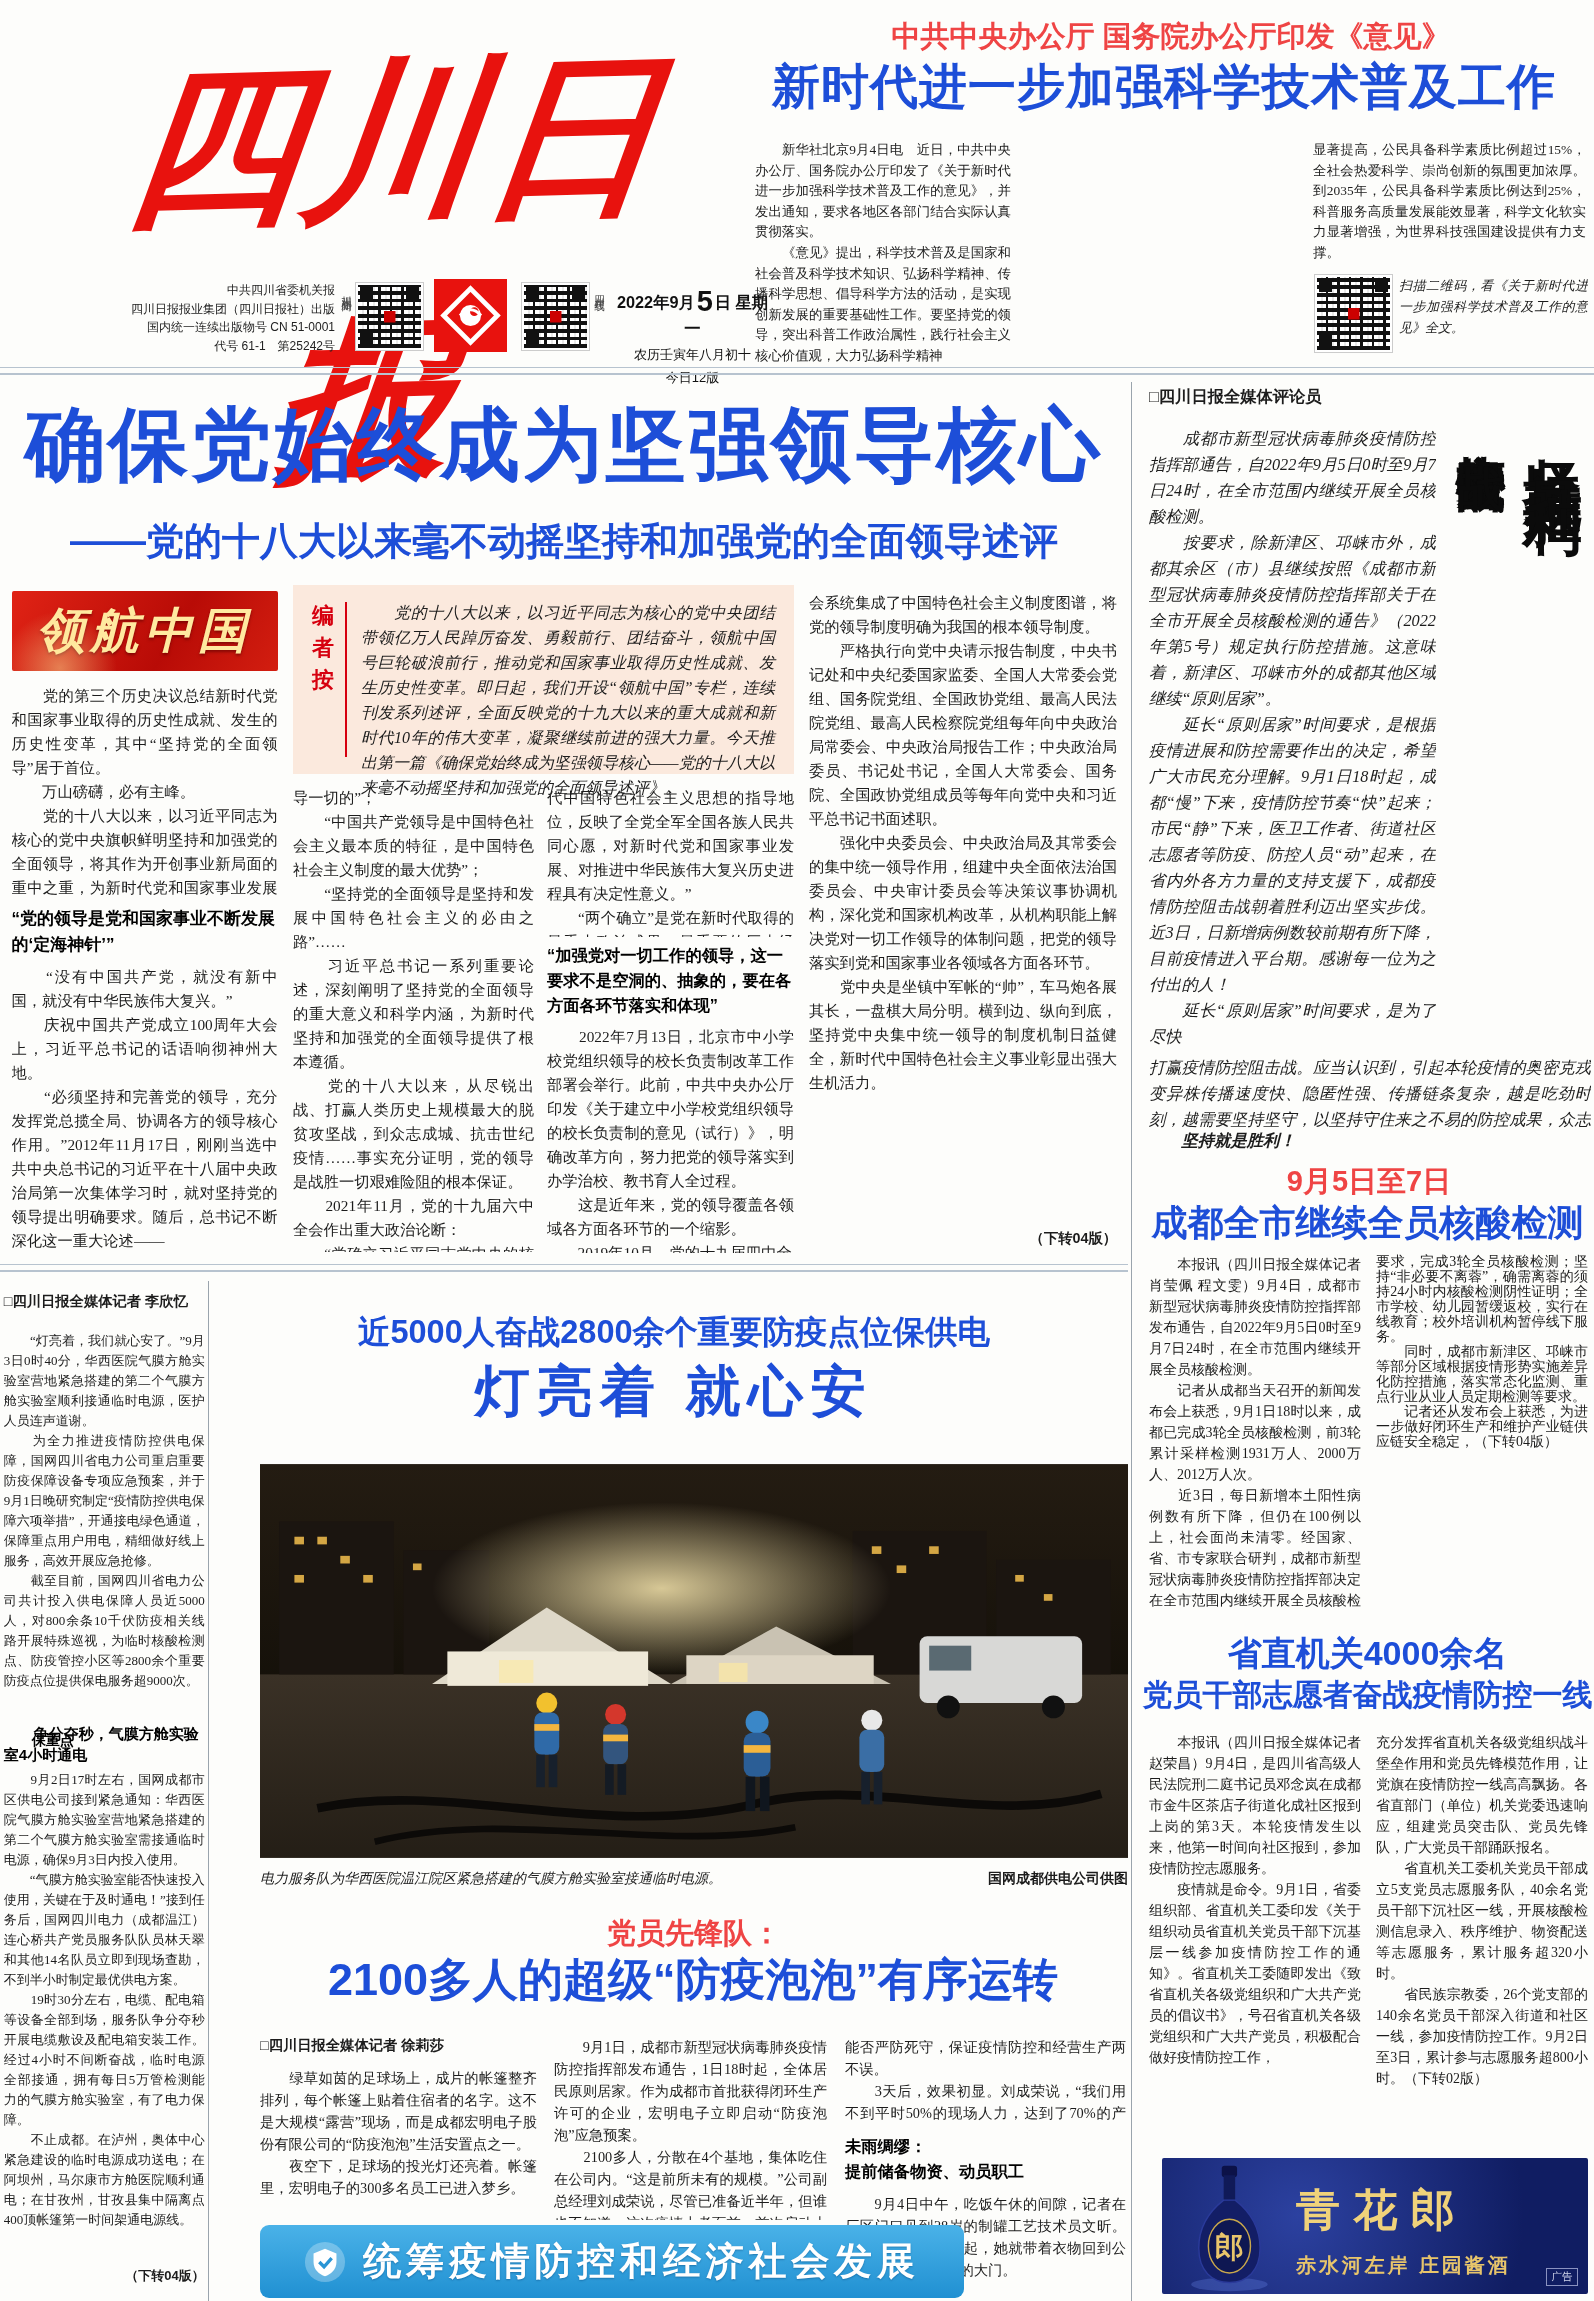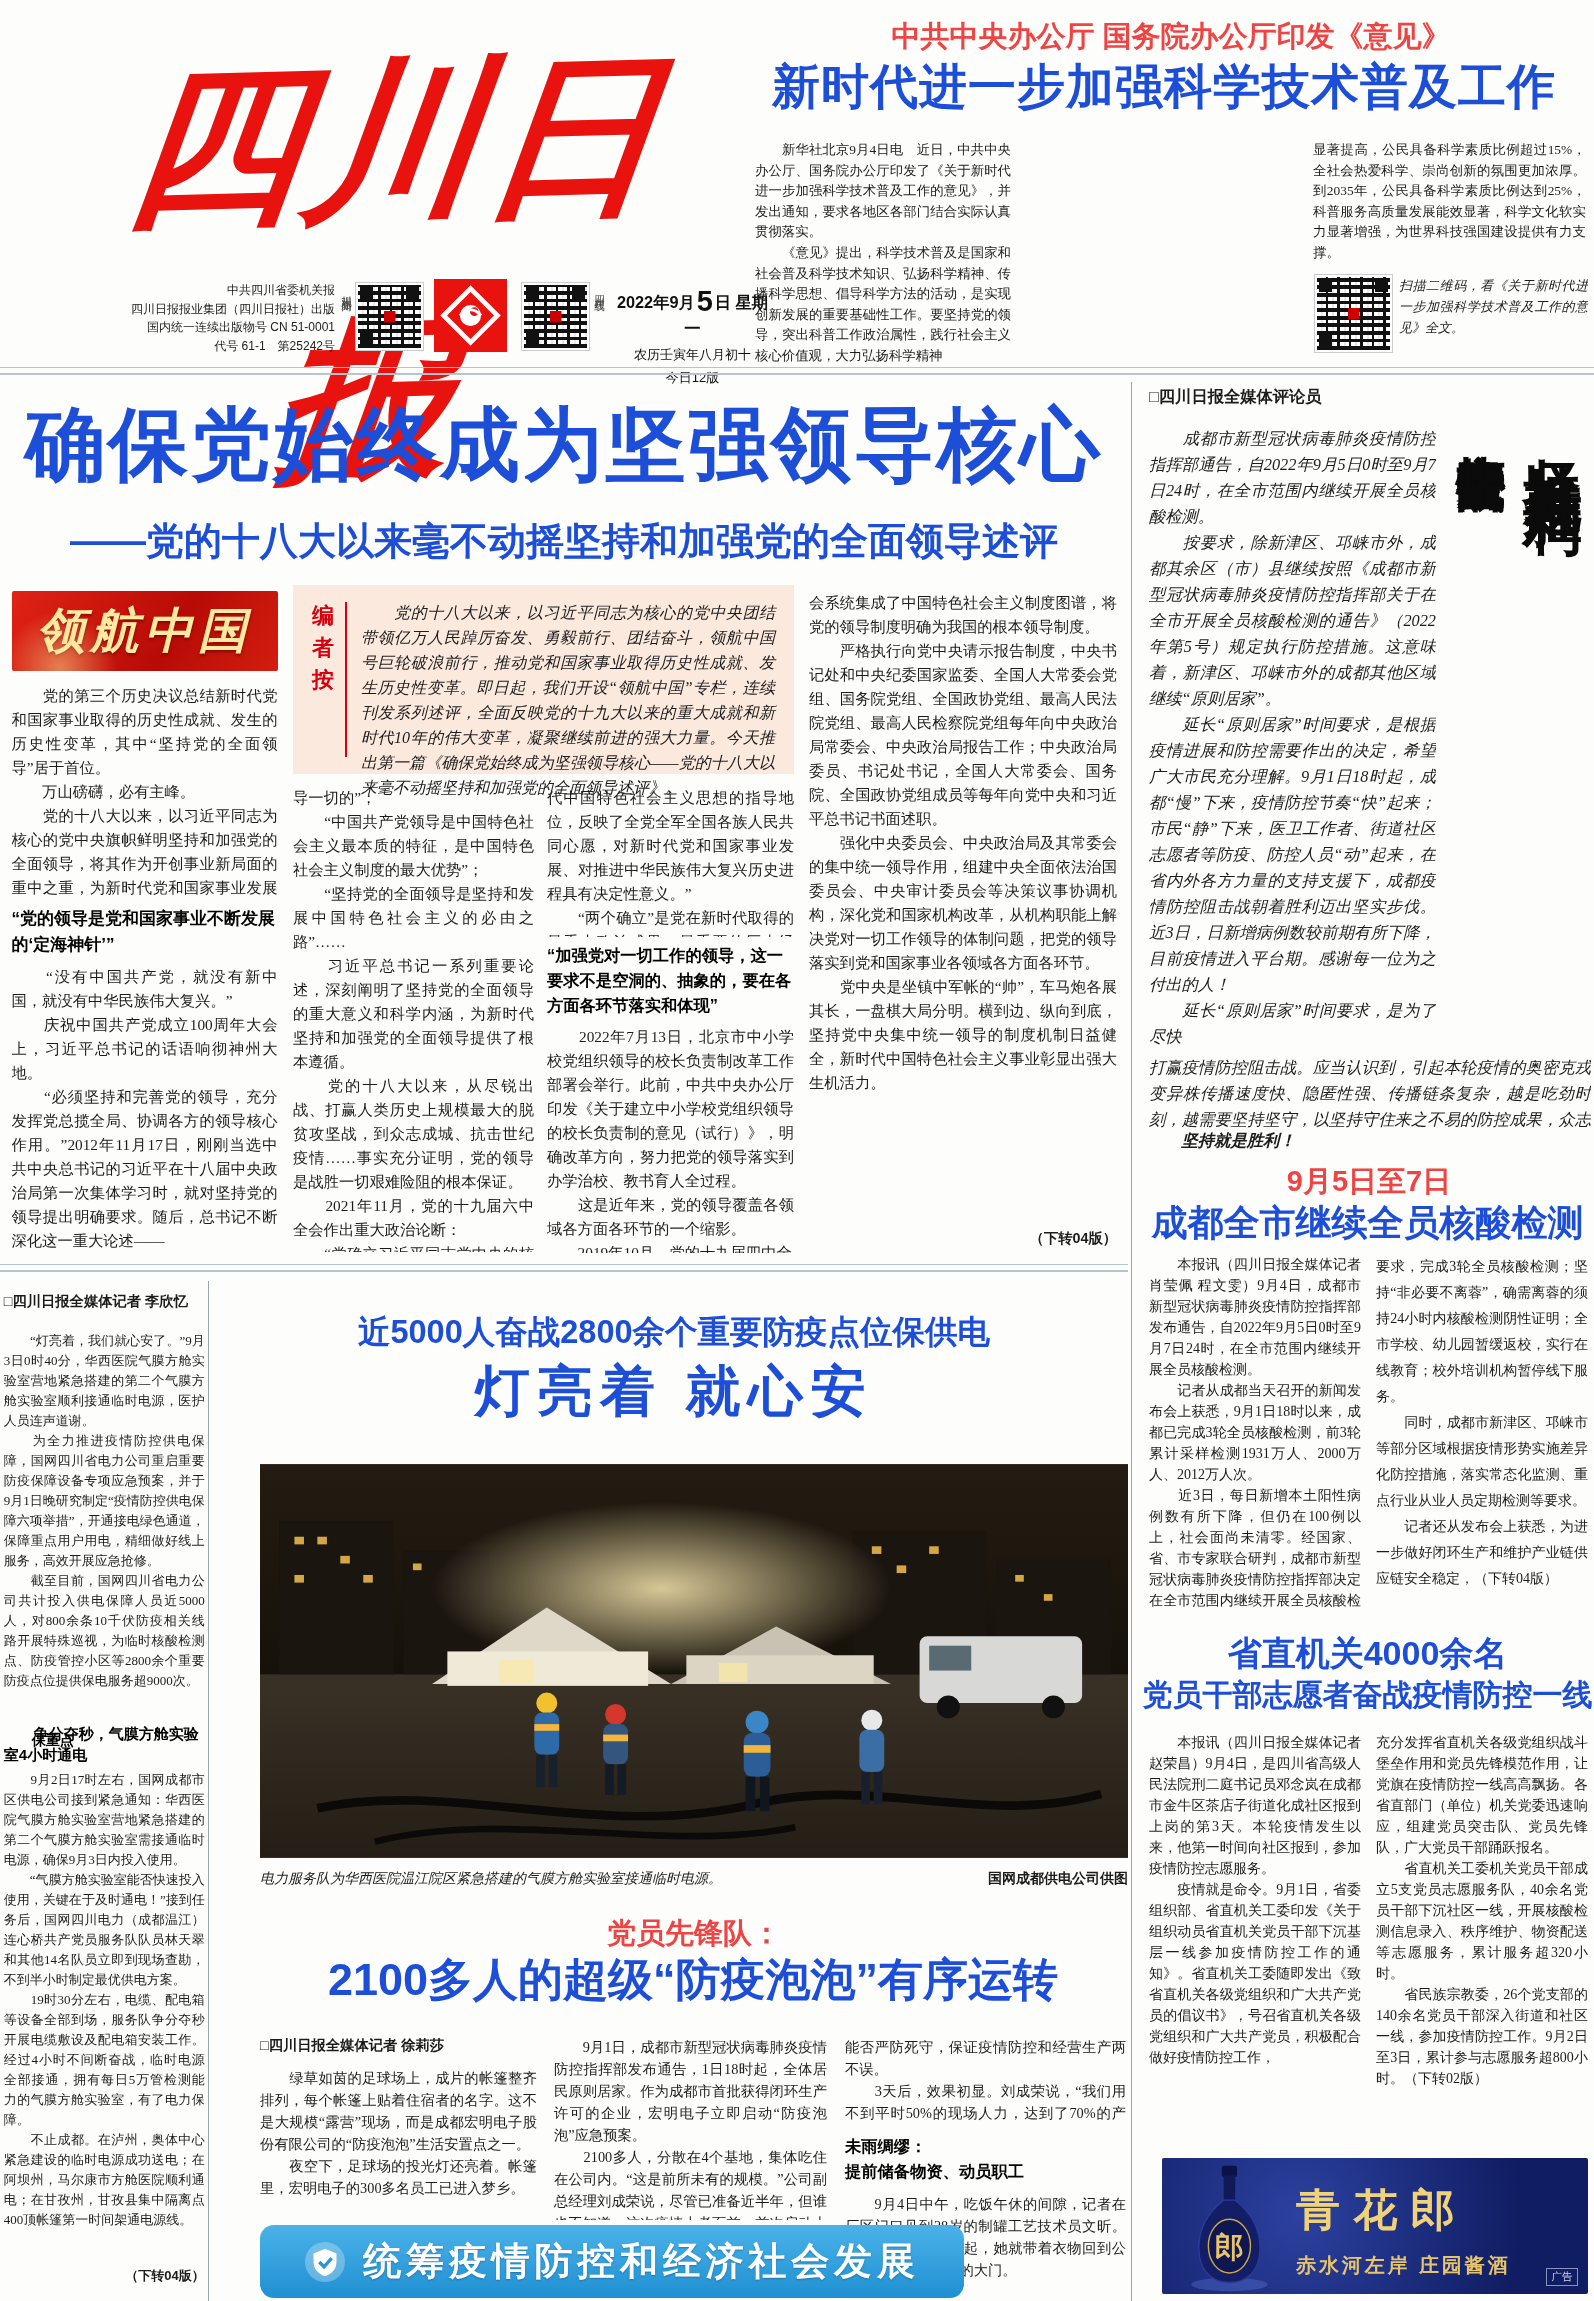--- a/index.html
+++ b/index.html
@@ -44,21 +44,21 @@
   .lh-banner span{font-family:"Liberation Sans",sans-serif;font-weight:900;font-style:italic;
                   font-size:48px;color:#ffe9a0;letter-spacing:5.7px;text-shadow:0 1.9px 2.9px rgba(90,0,0,.6);}
   .lh-banner::after{content:"";position:absolute;left:-19px;top:9.6px;width:134px;height:134px;
                     background:radial-gradient(circle,rgba(255,230,150,.5),rgba(255,230,150,0) 60%);}
   .subhd{font-family:"Liberation Sans",sans-serif;font-weight:700;color:#000;}
   .vhead{writing-mode:vertical-rl;font-family:"Liberation Sans",sans-serif;font-weight:900;color:#0b0b0b;}
   .vhead .v1{font-size:59px;letter-spacing:7.6px;}
   .vhead .v2{font-size:48px;letter-spacing:1px;margin-top:3.8px;}
   .jump{font-weight:700;font-family:"Liberation Sans",sans-serif;}
   .bluebanner{background:linear-gradient(#4ab2e8,#2090d2);display:flex;align-items:center;justify-content:center;
-              gap:17px;border-radius:14px;}
+              gap:17px;border-radius:9px;}
   .bluebanner span{color:#fff;font-family:"Liberation Sans",sans-serif;font-weight:900;font-size:38px;letter-spacing:4.8px;
                    text-shadow:0 1px 1.9px rgba(0,60,110,.4);}
   .adbox{background:radial-gradient(circle at 32% 42%,#2c41a0,#101d62 75%);border-radius:1.9px;overflow:hidden;}
   .adtitle{font-family:"Liberation Sans",sans-serif;font-weight:900;font-size:44px;color:#f0d27a;letter-spacing:13.4px;}
   .adsub{font-family:"Liberation Sans",sans-serif;font-weight:700;font-size:20px;color:#e8c56b;letter-spacing:2.9px;margin-top:11.5px;}
   .adtag{position:absolute;right:9.6px;bottom:7.6px;font-size:10.5px;color:#cfd4ea;border:1px solid #8a92c0;padding:1px 4.8px;}
   .caprow{display:flex;justify-content:space-between;align-items:flex-start;}
 </style>
 </head>
 <body>
@@ -158,21 +158,21 @@
     <div class="v2">齐心协力打赢疫情防控阻击战</div>
   </div>
   <div class="tcol kai" style="left:1149px;top:1055px;width:442px;height:78px;font-size:16.3px;line-height:26px;">打赢疫情防控阻击战。应当认识到，引起本轮疫情的奥密克戎变异株传播速度快、隐匿性强、传播链条复杂，越是吃劲时刻，越需要坚持坚守，以坚持守住来之不易的防控成果，众志成城、共克时艰，打赢成都防疫阻击战。</div>
   <div class="abs kai" style="left:1149px;top:1130px;width:442px;font-size:16.3px;font-weight:700;">　　坚持就是胜利！</div>
 
   <div class="abs kicker center" style="left:1149px;top:1162px;width:440px;font-size:29px;">9月5日至7日</div>
   <div class="abs headline center" style="left:1139px;top:1199px;width:457px;font-size:36px;">成都全市继续全员核酸检测</div>
   <div class="tcol" style="left:1149px;top:1254px;width:212px;height:356px;font-size:14px;line-height:21px;">　　本报讯（四川日报全媒体记者肖莹佩 程文雯）9月4日，成都市新型冠状病毒肺炎疫情防控指挥部发布通告，自2022年9月5日0时至9月7日24时，在全市范围内继续开展全员核酸检测。
 　　记者从成都当天召开的新闻发布会上获悉，9月1日18时以来，成都已完成3轮全员核酸检测，前3轮累计采样检测1931万人、2000万人、2012万人次。
 　　近3日，每日新增本土阳性病例数有所下降，但仍在100例以上，社会面尚未清零。经国家、省、市专家联合研判，成都市新型冠状病毒肺炎疫情防控指挥部决定在全市范围内继续开展全员核酸检测，全市人员按照“应检必检”</div>
-  <div class="tcol" style="left:1376px;top:1254px;width:212px;height:356px;font-size:14px;line-height:26px;">要求，完成3轮全员核酸检测；坚持“非必要不离蓉”，确需离蓉的须持24小时内核酸检测阴性证明；全市学校、幼儿园暂缓返校，实行在线教育；校外培训机构暂停线下服务。
+  <div class="tcol" style="left:1376px;top:1254px;width:212px;height:356px;font-size:14px;line-height:15px;">要求，完成3轮全员核酸检测；坚持“非必要不离蓉”，确需离蓉的须持24小时内核酸检测阴性证明；全市学校、幼儿园暂缓返校，实行在线教育；校外培训机构暂停线下服务。
 　　同时，成都市新津区、邛崃市等部分区域根据疫情形势实施差异化防控措施，落实常态化监测、重点行业从业人员定期检测等要求。
 　　记者还从发布会上获悉，为进一步做好闭环生产和维护产业链供应链安全稳定，（下转04版）</div>
 
   <div class="abs headline center" style="left:1139px;top:1631px;width:457px;font-size:34px;">省直机关4000余名</div>
   <div class="abs headline center" style="left:1139px;top:1675px;width:457px;font-size:30px;">党员干部志愿者奋战疫情防控一线</div>
   <div class="tcol" style="left:1149px;top:1732px;width:212px;height:409px;font-size:14px;line-height:21px;">　　本报讯（四川日报全媒体记者赵荣昌）9月4日，是四川省高级人民法院刑二庭书记员邓念岚在成都市金牛区茶店子街道化成社区报到上岗的第3天。本轮疫情发生以来，他第一时间向社区报到，参加疫情防控志愿服务。
 　　疫情就是命令。9月1日，省委组织部、省直机关工委印发《关于组织动员省直机关党员干部下沉基层一线参加疫情防控工作的通知》。省直机关工委随即发出《致省直机关各级党组织和广大共产党员的倡议书》，号召省直机关各级党组织和广大共产党员，积极配合做好疫情防控工作，</div>
   <div class="tcol" style="left:1376px;top:1732px;width:212px;height:409px;font-size:14px;line-height:21px;">充分发挥省直机关各级党组织战斗堡垒作用和党员先锋模范作用，让党旗在疫情防控一线高高飘扬。各省直部门（单位）机关党委迅速响应，组建党员突击队、党员先锋队，广大党员干部踊跃报名。
 　　省直机关工委机关党员干部成立5支党员志愿服务队，40余名党员干部下沉社区一线，开展核酸检测信息录入、秩序维护、物资配送等志愿服务，累计服务超320小时。
 　　省民族宗教委，26个党支部的140余名党员干部深入街道和社区一线，参加疫情防控工作。9月2日至3日，累计参与志愿服务超800小时。（下转02版）</div>

